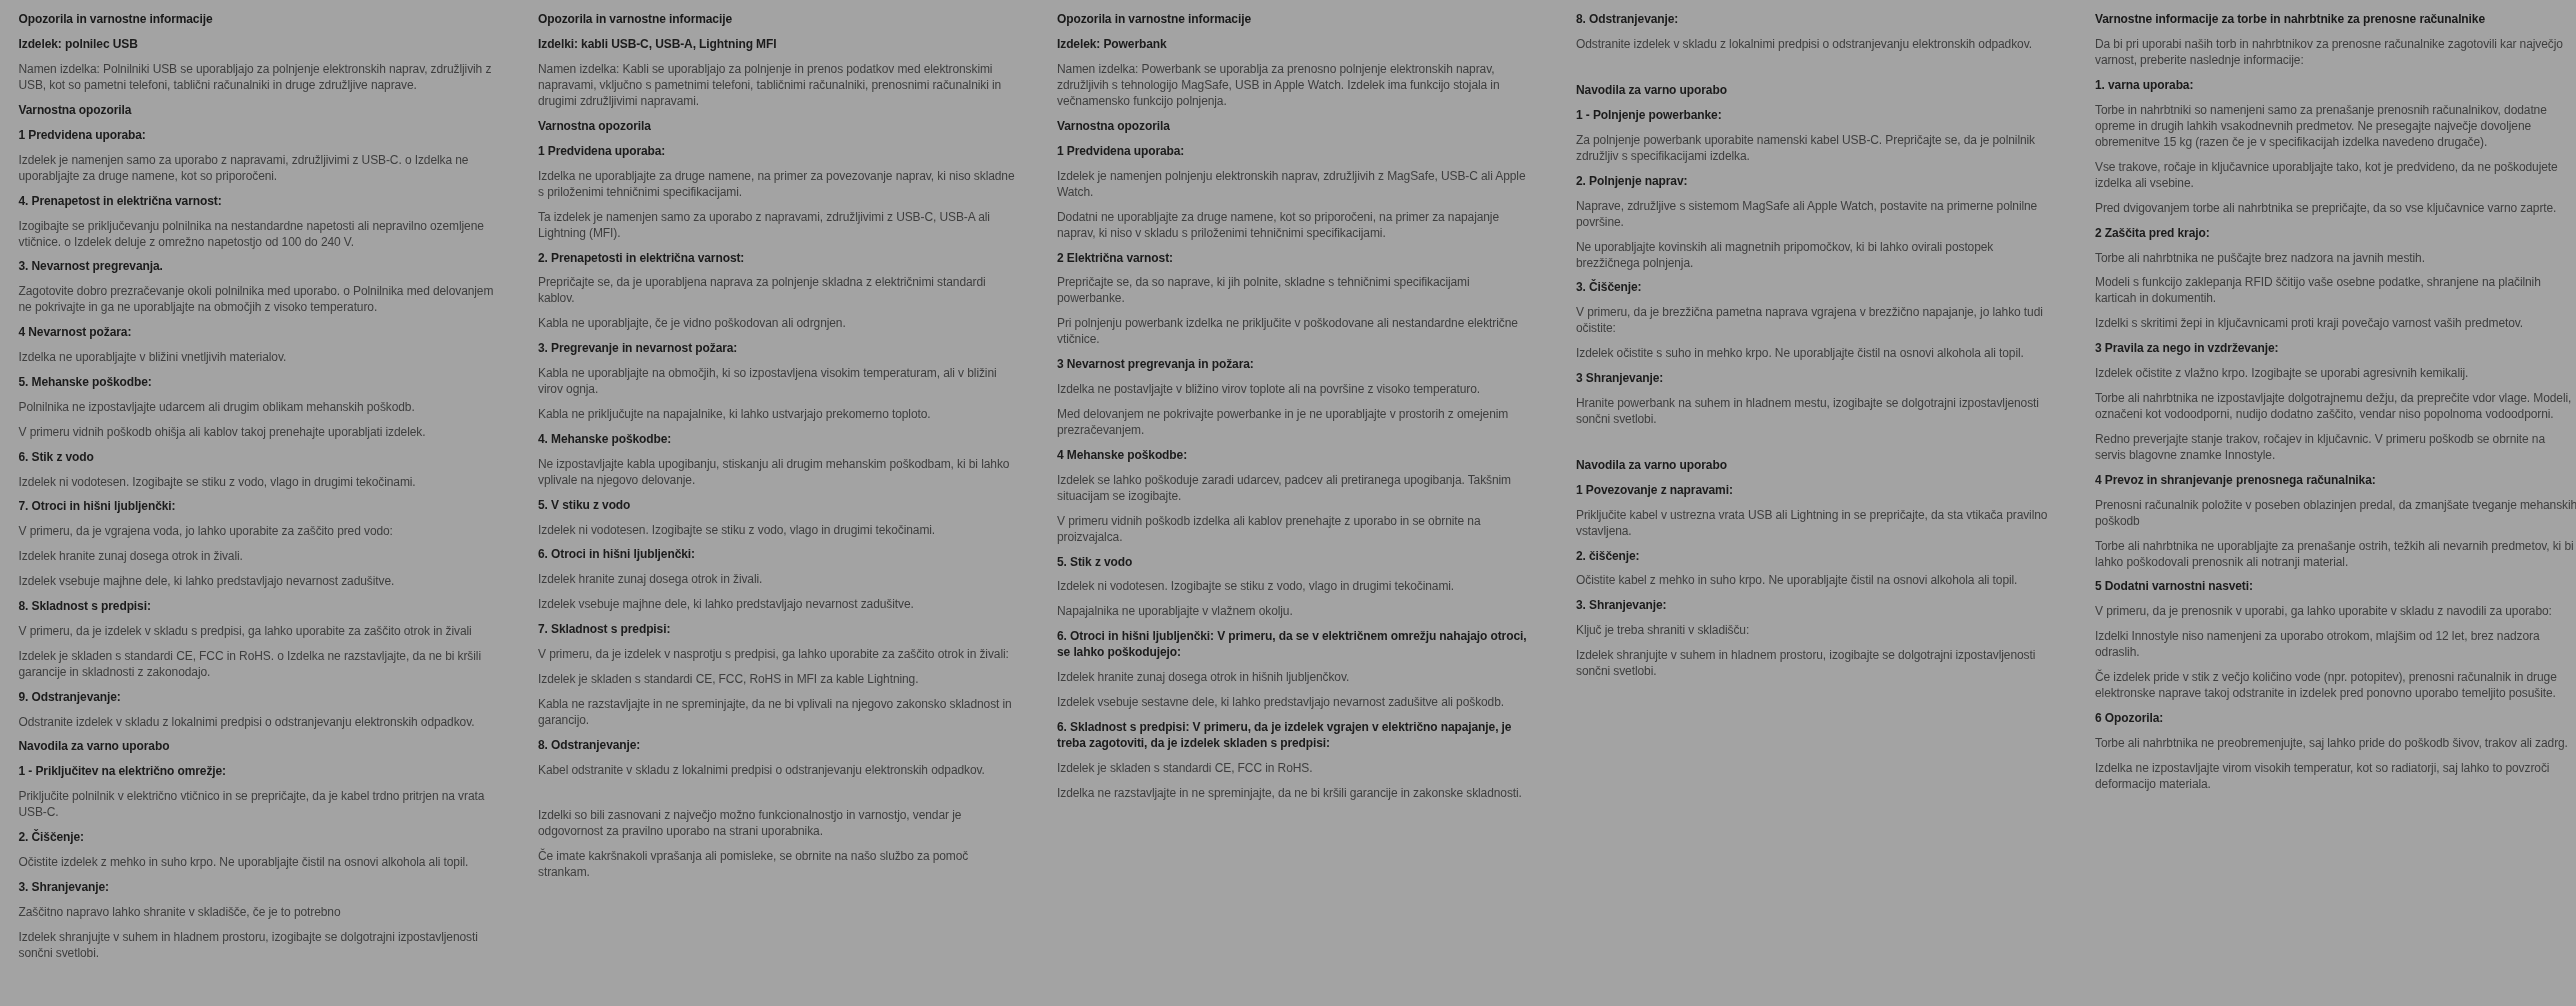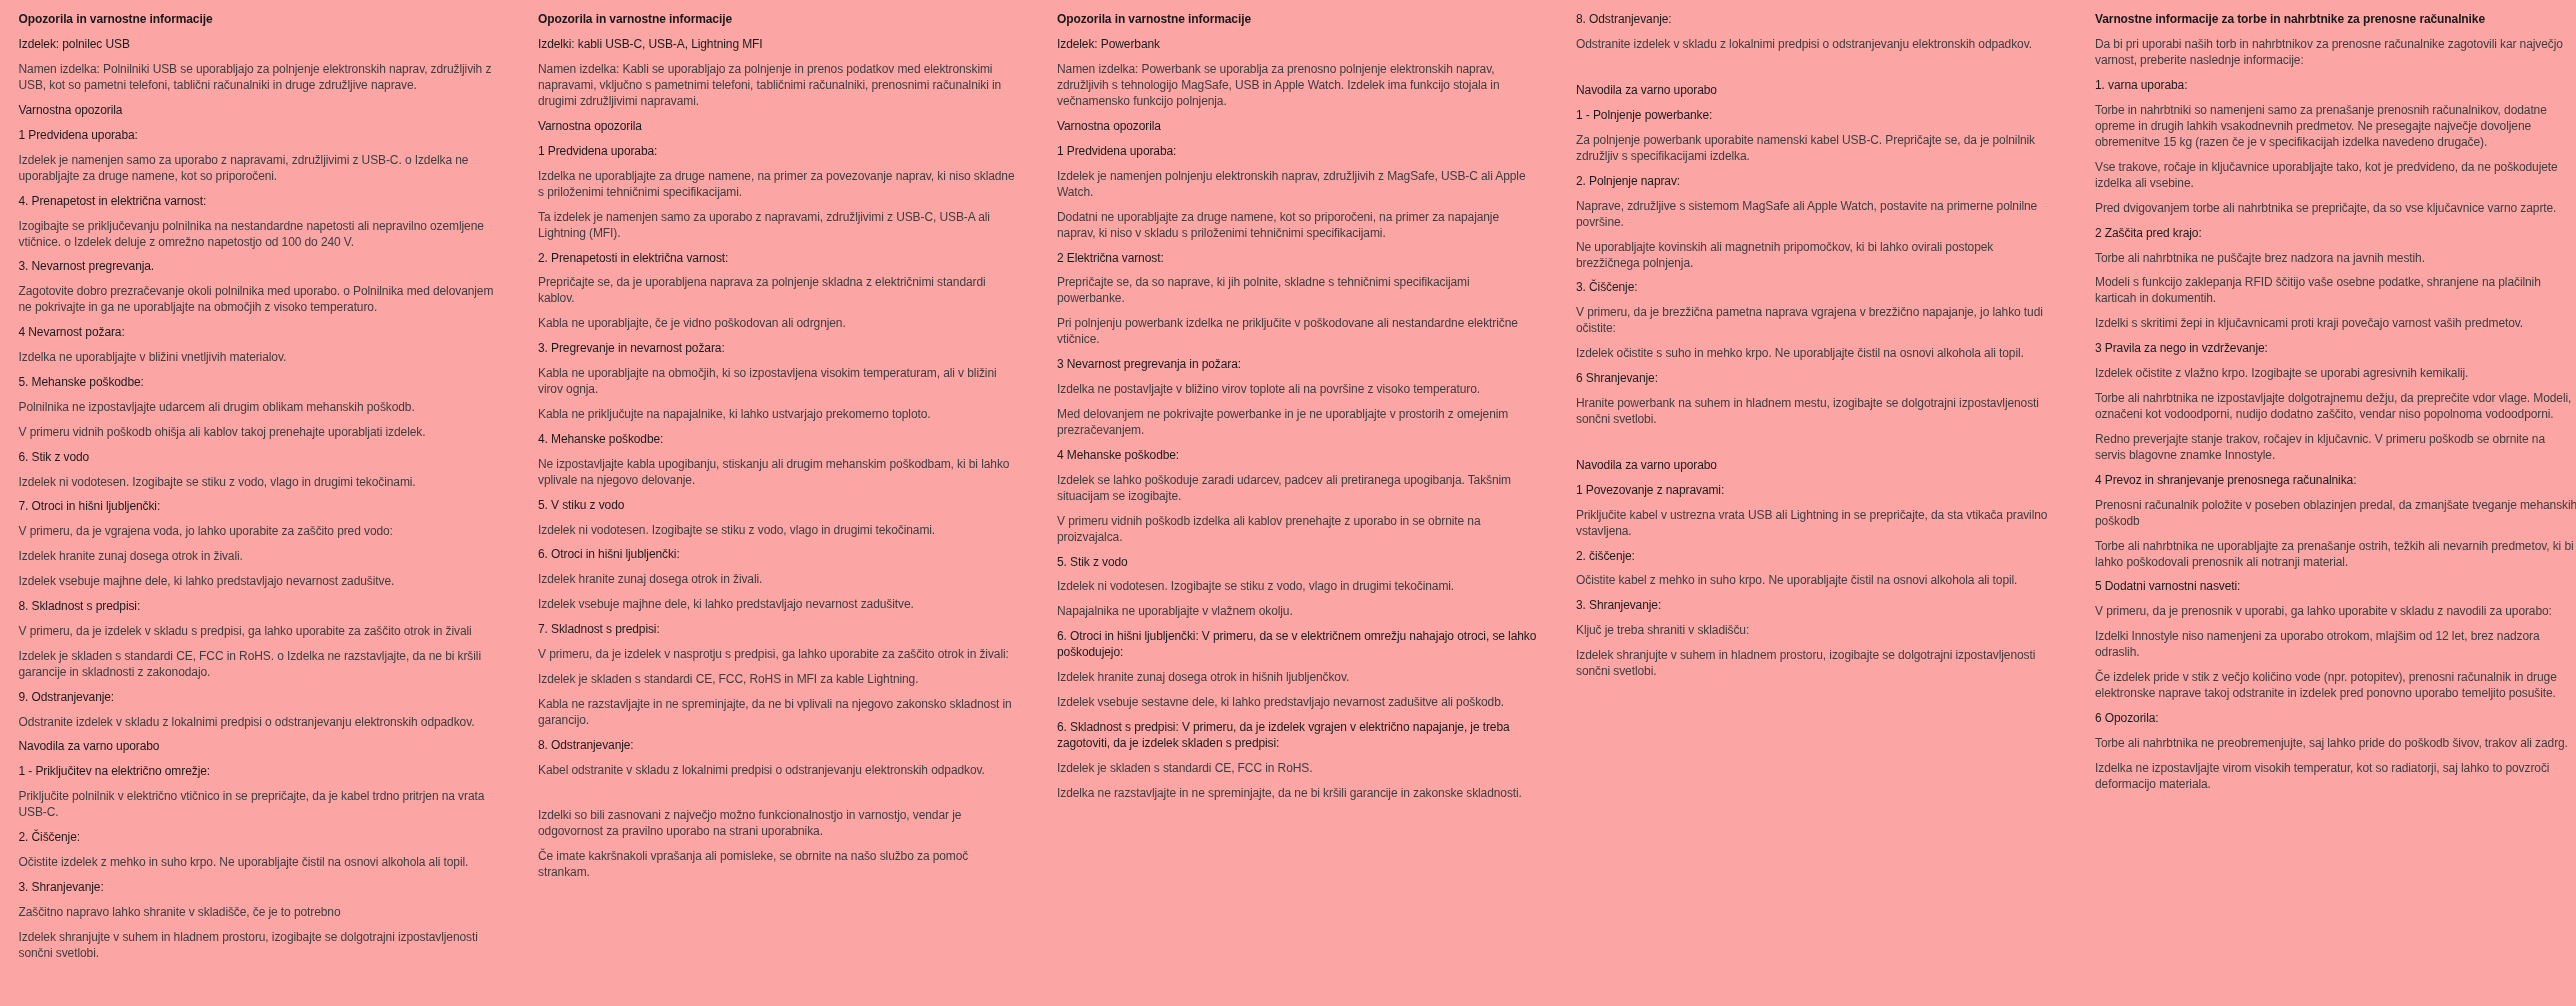--- a/index.html
+++ b/index.html
@@ -2,30 +2,30 @@
 <html style="font-size:13px"><head>
 <meta charset="utf-8">
 <style>
   html,body{margin:0;padding:0;}
   body{
     width:2576px;height:1006px;
     background:#ffffff;
     font-family:"Liberation Sans", sans-serif;
     overflow:hidden;
   }
-  .page{position:relative;width:2576px;height:1006px;background:#fca5a5;}
+  .page{position:relative;width:2576px;height:1006px;background:#a3a3a3;}
   .col{position:absolute;top:11.3px;width:483px;}
   .col-1{left:18.5px;}
   .col-2{left:538px;}
   .col-3{left:1057px;}
   .col-4{left:1576px;}
   .col-5{left:2095px;}
   .blk{font-size:12px;line-height:16px;letter-spacing:-0.1px;margin:0 0 8.9px 0;}
   .blk-title{font-weight:bold;color:#191919;}
-  .blk-heading{font-weight:normal;color:#1c1c1c;}
+  .blk-heading{font-weight:bold;color:#1c1c1c;}
   .blk-p{font-weight:normal;color:#3e3e3e;}
   .blk-gap{height:21px;margin:0;}
 </style>
 </head>
 <body>
 
 <div class="page">
   <div class="col col-1">
       <div class="blk blk-title">Opozorila in varnostne informacije</div>
       <div class="blk blk-heading">Izdelek: polnilec USB</div>
@@ -126,21 +126,21 @@
       <div class="blk-gap"></div>
       <div class="blk blk-heading">Navodila za varno uporabo</div>
       <div class="blk blk-heading">1 - Polnjenje powerbanke:</div>
       <div class="blk blk-p">Za polnjenje powerbank uporabite namenski kabel USB-C. Prepričajte se, da je polnilnik združljiv s specifikacijami izdelka.</div>
       <div class="blk blk-heading">2. Polnjenje naprav:</div>
       <div class="blk blk-p">Naprave, združljive s sistemom MagSafe ali Apple Watch, postavite na primerne polnilne površine.</div>
       <div class="blk blk-p">Ne uporabljajte kovinskih ali magnetnih pripomočkov, ki bi lahko ovirali postopek brezžičnega polnjenja.</div>
       <div class="blk blk-heading">3. Čiščenje:</div>
       <div class="blk blk-p">V primeru, da je brezžična pametna naprava vgrajena v brezžično napajanje, jo lahko tudi očistite:</div>
       <div class="blk blk-p">Izdelek očistite s suho in mehko krpo. Ne uporabljajte čistil na osnovi alkohola ali topil.</div>
-      <div class="blk blk-heading">6 Shranjevanje:</div>
+      <div class="blk blk-heading">3 Shranjevanje:</div>
       <div class="blk blk-p">Hranite powerbank na suhem in hladnem mestu, izogibajte se dolgotrajni izpostavljenosti sončni svetlobi.</div>
       <div class="blk-gap"></div>
       <div class="blk blk-heading">Navodila za varno uporabo</div>
       <div class="blk blk-heading">1 Povezovanje z napravami:</div>
       <div class="blk blk-p">Priključite kabel v ustrezna vrata USB ali Lightning in se prepričajte, da sta vtikača pravilno vstavljena.</div>
       <div class="blk blk-heading">2. čiščenje:</div>
       <div class="blk blk-p">Očistite kabel z mehko in suho krpo. Ne uporabljajte čistil na osnovi alkohola ali topil.</div>
       <div class="blk blk-heading">3. Shranjevanje:</div>
       <div class="blk blk-p">Ključ je treba shraniti v skladišču:</div>
       <div class="blk blk-p">Izdelek shranjujte v suhem in hladnem prostoru, izogibajte se dolgotrajni izpostavljenosti sončni svetlobi.</div>

